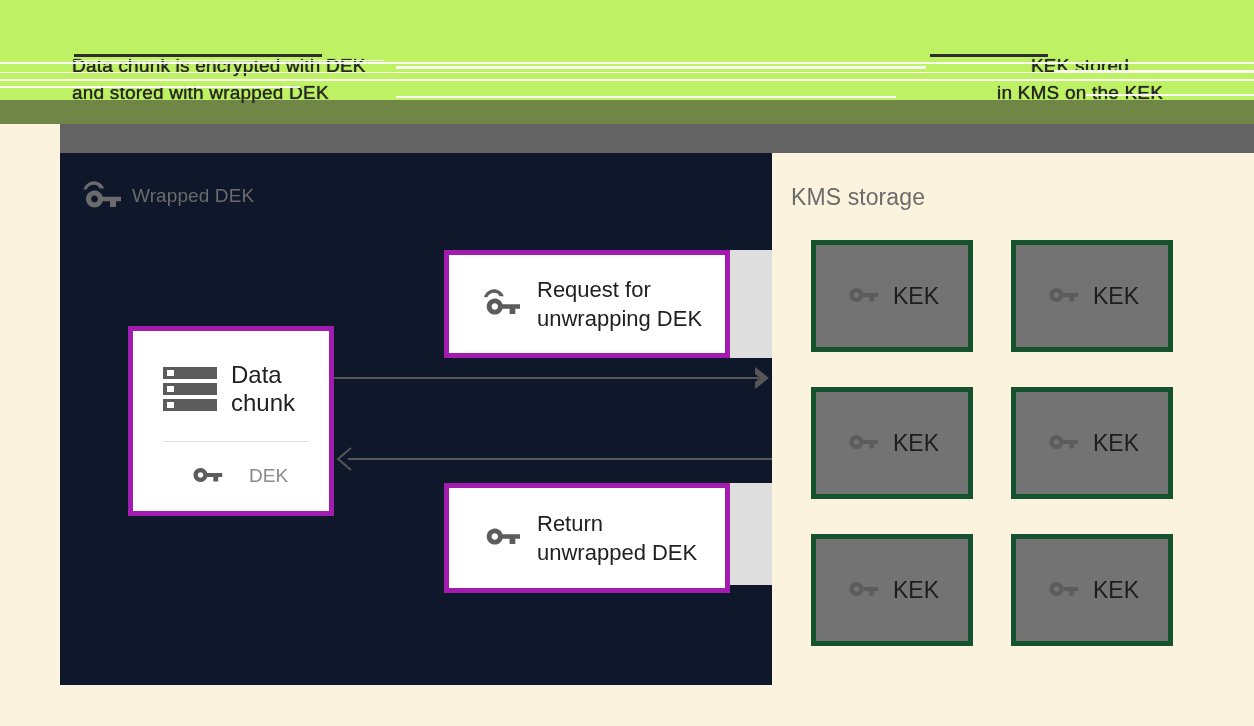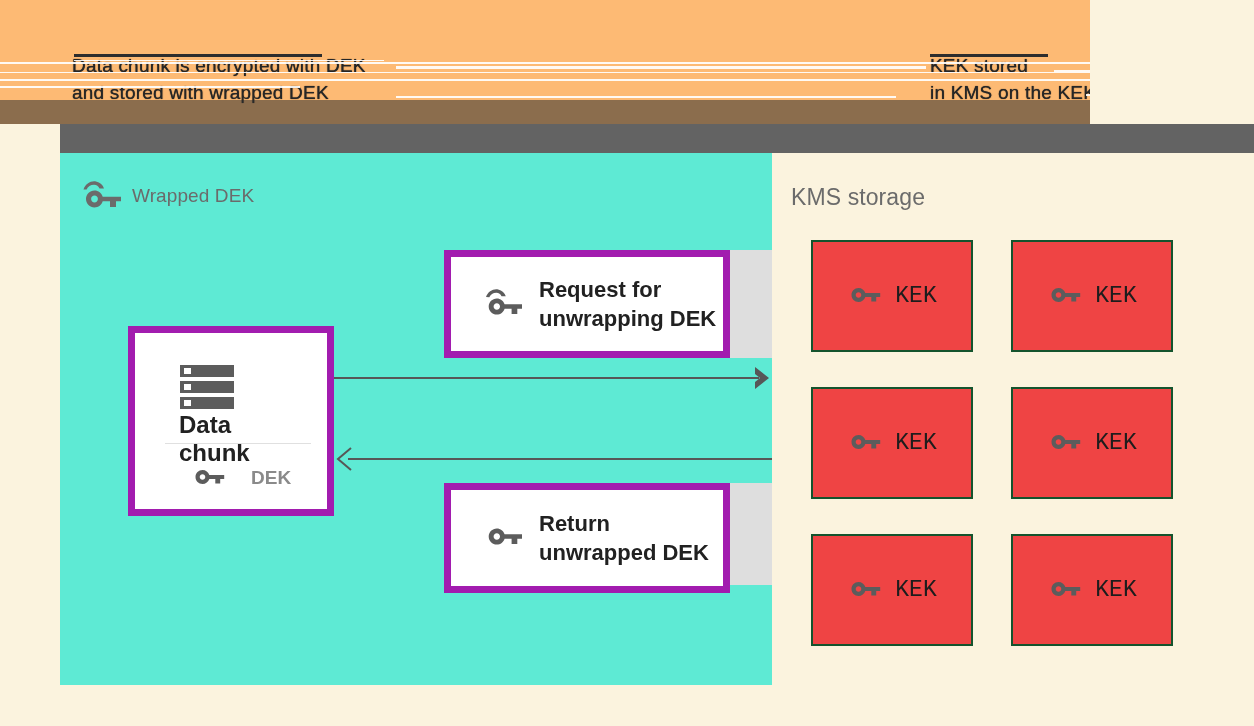--- a/index.html
+++ b/index.html
@@ -13,35 +13,35 @@
     background: #fbf3de;
     font-family: "Liberation Sans", sans-serif;
     overflow: hidden;
     position: relative;
   }
 
   
   #caption-band {
     position: absolute;
     left: 0; top: 0;
-    width: 1090px; height: 124px;
-    background: #fdba74;
+    width: 1254px; height: 124px;
+    background: #bef264;
     overflow: hidden;
   }
   #caption-band .cap-col {
     position: absolute;
     color: #262626;
     font-size: 19px;
     line-height: 27px;
     letter-spacing: 0.2px;
     white-space: pre-line;
     text-shadow: 0 0 1px #1a1a1a;
   }
   #cap-left  { left: 72px; top: 52px; width: 360px; }
-  #cap-right { left: 930px; top: 52px; width: 300px; }
+  #cap-right { left: 930px; top: 52px; width: 300px; text-align: center; }
 
   
   .streak {
     position: absolute;
     background: #ffffff;
     opacity: .92;
   }
   .streak.dark { background: #2d2d2d; opacity: 1; }
 
   
@@ -50,42 +50,41 @@
     left: 60px; top: 124px;
     width: 1194px; height: 29px;
     background: #636363;
   }
 
   
   #client-panel {
     position: absolute;
     left: 60px; top: 153px;
     width: 712px; height: 532px;
-    background: #5eead4;
+    background: #0f172a;
   }
   #panel-title {
     position: absolute;
     left: 72px; top: 32px;
     font-size: 19px;
     color: #6b6b6b;
     letter-spacing: .1px;
   }
   #panel-title-icon {
     position: absolute;
     left: 20px; top: 27px;
     width: 42px; height: 30px;
   }
 
   
   .card {
     position: absolute;
     background: #ffffff;
-    border: 7px solid #a21caf;
+    border: 5px solid #a21caf;
     box-sizing: border-box;
-    font-weight: bold;
   }
   .card-shadow {
     position: absolute;
     background: #dedede;
   }
 
   #data-chunk-card {
     left: 128px; top: 326px;
     width: 206px; height: 190px;
   }
@@ -103,21 +102,21 @@
   }
   #return-card-shadow {
     left: 730px; top: 483px;
     width: 42px; height: 102px;
   }
 
   
   #data-chunk-card .dc-top {
     position: absolute;
     left: 30px; top: 30px;
-    display: flex; align-items: center; flex-direction: column;
+    display: flex; align-items: center;
   }
   .storage-icon { width: 54px; height: 48px; flex: none; }
   .dc-label {
     margin-left: 14px;
     font-size: 24px;
     line-height: 28px;
     color: #212121;
     white-space: pre-line;
   }
   #dc-divider {
@@ -184,27 +183,26 @@
     position: absolute;
     left: 811px; top: 240px;
     width: 362px;
     display: grid;
     grid-template-columns: 162px 162px;
     grid-template-rows: 112px 112px 112px;
     column-gap: 38px;
     row-gap: 35px;
   }
   .kek-box {
-    background: #ef4444;
-    border: 2px solid #14532d;
+    background: #737373;
+    border: 5px solid #14532d;
     box-sizing: border-box;
     display: flex;
     align-items: center;
     justify-content: center;
-    font-family: Liberation Mono, monospace;
   }
   .kek-label {
     margin-left: 14px;
     font-size: 23px;
     color: #1d1d1d;
   }
   .key-icon-sm { width: 34px; height: 26px; flex: none; }
 </style>
 </head>
 <body>

